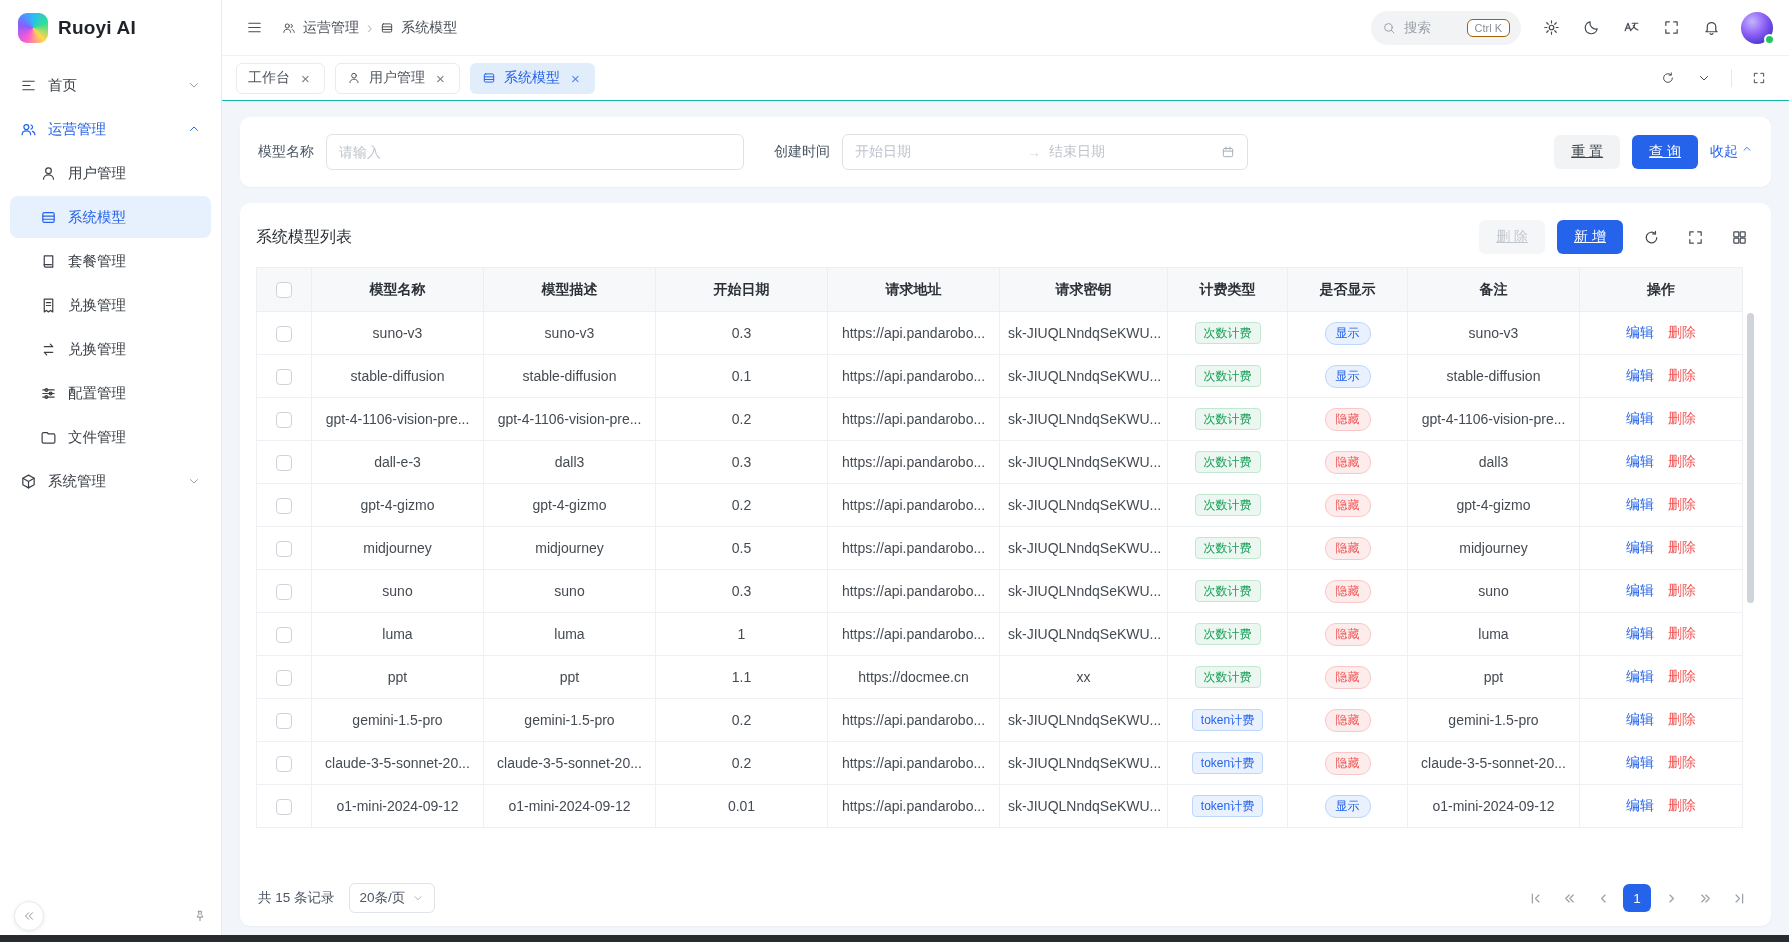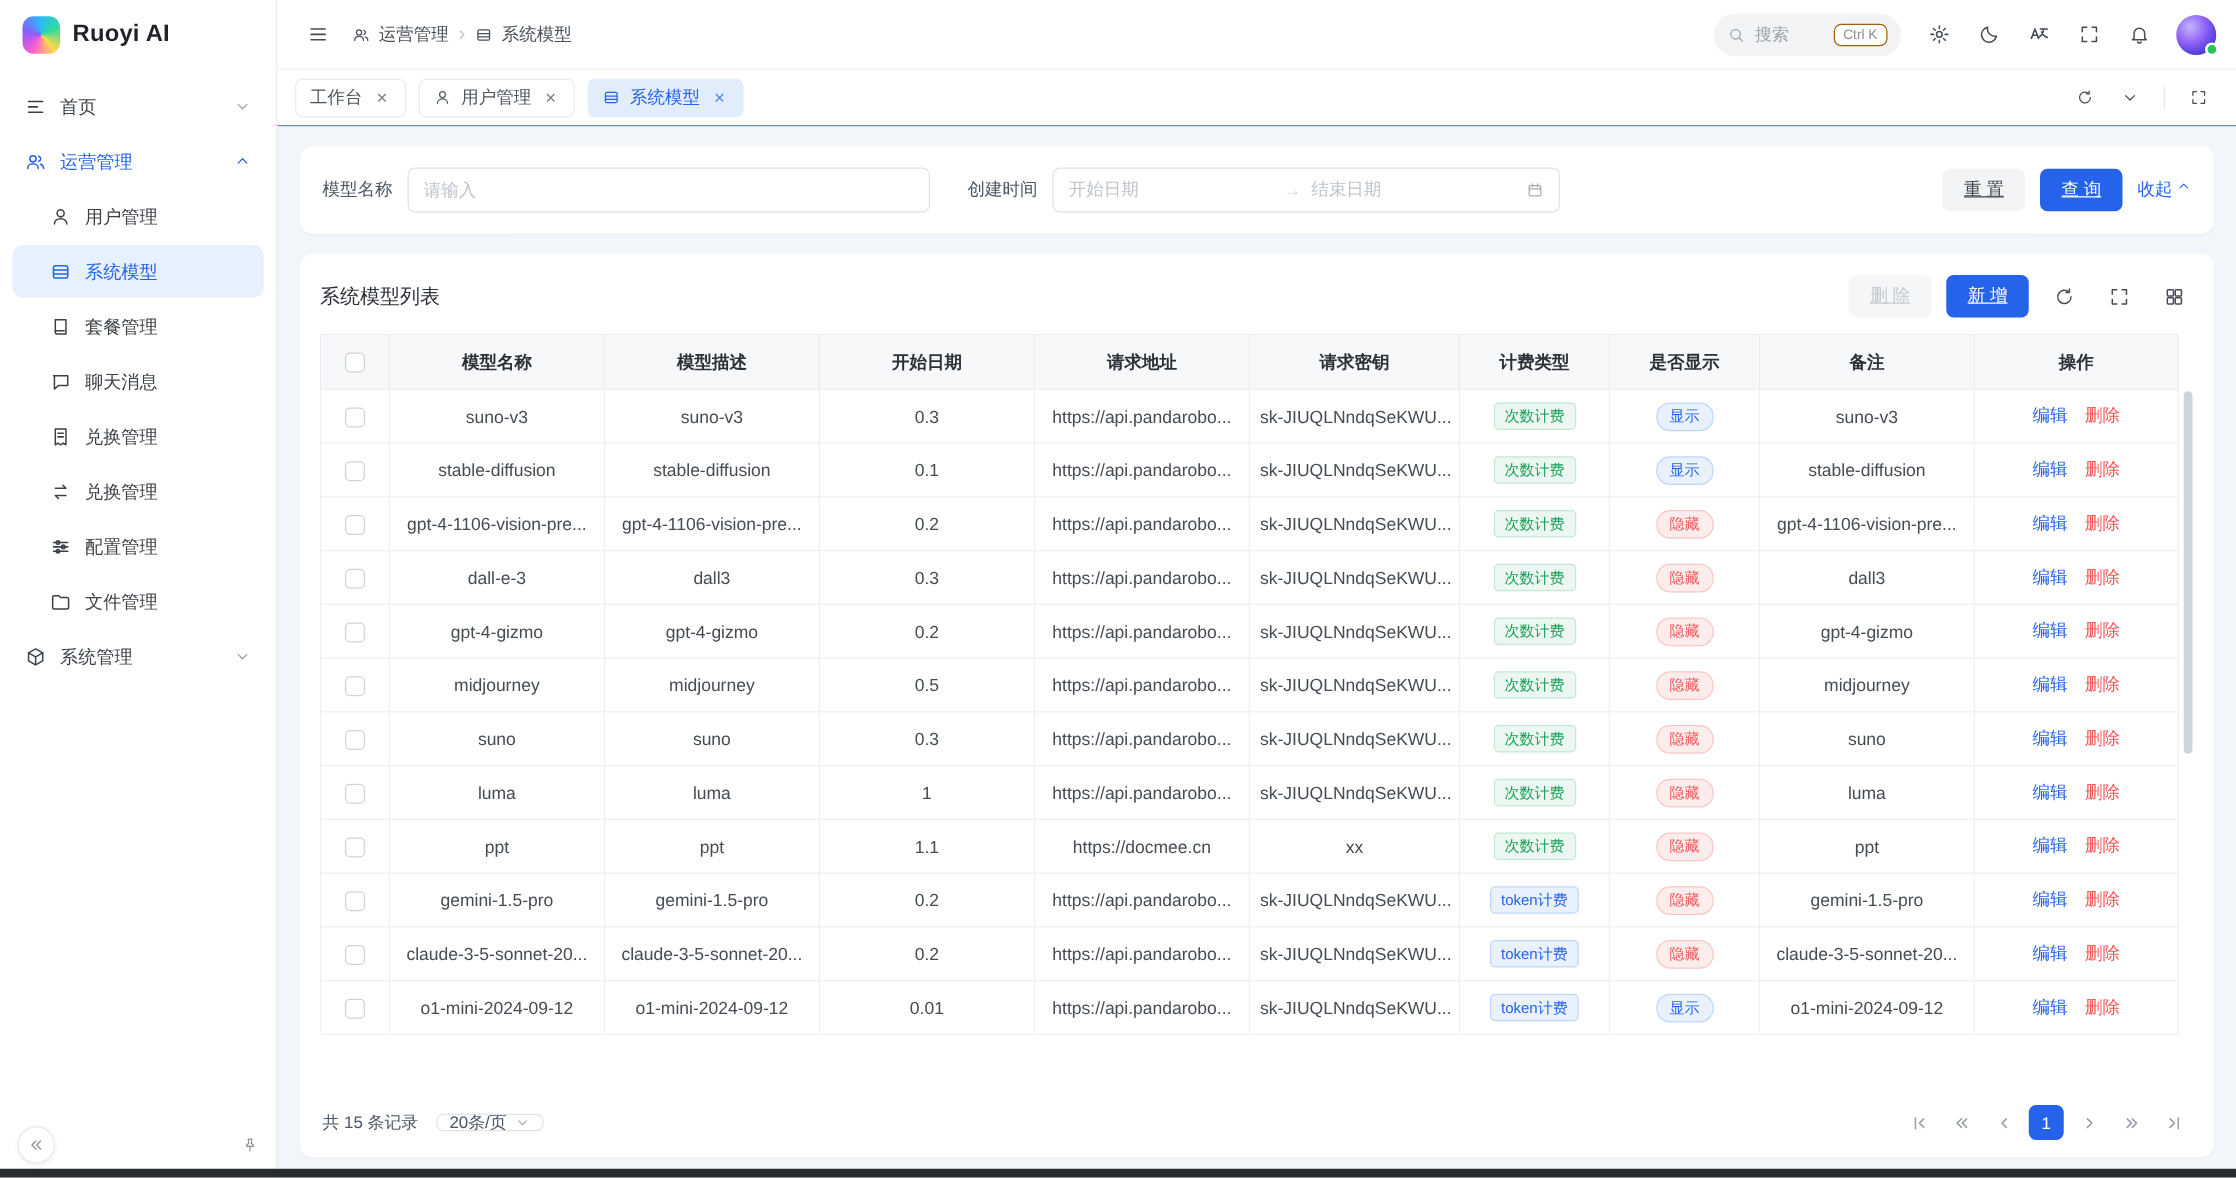--- a/index.html
+++ b/index.html
@@ -99,21 +99,21 @@
   .s-hidden { color: var(--danger); background: #fdecec; border-color: #f9c7c7; }
   .s-shown { color: var(--primary); background: #e9f1fe; border-color: #bdd7fb; }
   .ops a { cursor: pointer; margin: 0 7px; text-decoration: none; }
   .ops .edit { color: var(--primary); }
   .ops .del { color: var(--danger); }
   .scrollbar { position: absolute; top: 0; right: 0; width: 10px; bottom: 0; }
   .scrollbar .thumb { position: absolute; top: 46px; right: 1px; width: 7px; height: 290px; border-radius: 4px; background: #cfd4da; }
 
   .card-footer { height: 56px; flex-shrink: 0; display: flex; align-items: center; padding: 0 2px; }
   .total { color: #4b5563; font-size: 13.5px; }
-  .size-select { margin-left: 14px; height: 14px; border: 1px solid #e0e3e8; border-radius: 6px; display: flex; align-items: center; gap: 7px; padding: 0 10px; color: #4b5563; font-size: 13.5px; cursor: pointer; }
+  .size-select { margin-left: 14px; height: 30px; border: 1px solid #e0e3e8; border-radius: 6px; display: flex; align-items: center; gap: 7px; padding: 0 10px; color: #4b5563; font-size: 13.5px; cursor: pointer; }
   .size-select svg { color: #9aa1a9; }
   .pager { margin-left: auto; display: flex; align-items: center; gap: 6px; color: #9aa1a9; }
   .pg { min-width: 28px; height: 28px; display: flex; align-items: center; justify-content: center; cursor: pointer; border-radius: 6px; font-size: 13.5px; }
   .pg svg { width: 15px; height: 15px; stroke-width: 2; }
   .pg.current { background: var(--primary); color: #fff; }
 
   .window-edge { position: fixed; left: 0; right: 0; bottom: 0; height: 7px; background: #282c31; }
 </style>
 </head>
 <body>
@@ -268,26 +268,20 @@
         <svg class="ic">
             <use href="#i-rows"></use>
           </svg>
         <span class="mi-label">系统模型</span>
       </div>
       <div class="sub-item">
         <svg class="ic">
             <use href="#i-book"></use>
           </svg>
         <span class="mi-label">套餐管理</span>
-      </div>
-      <div class="sub-item">
-        <svg class="ic">
-            <use href="#i-chat"></use>
-          </svg>
-        <span class="mi-label">聊天消息</span>
       </div>
       <div class="sub-item">
         <svg class="ic">
             <use href="#i-receipt"></use>
           </svg>
         <span class="mi-label">兑换管理</span>
       </div>
       <div class="sub-item">
         <svg class="ic">
             <use href="#i-swap"></use>

